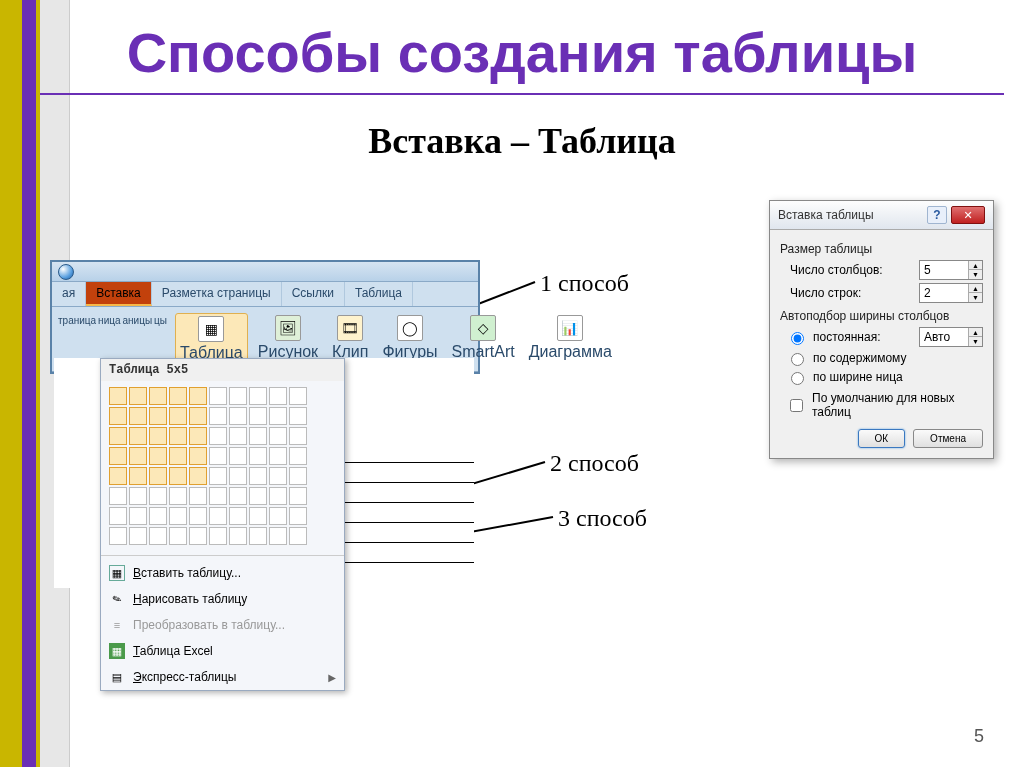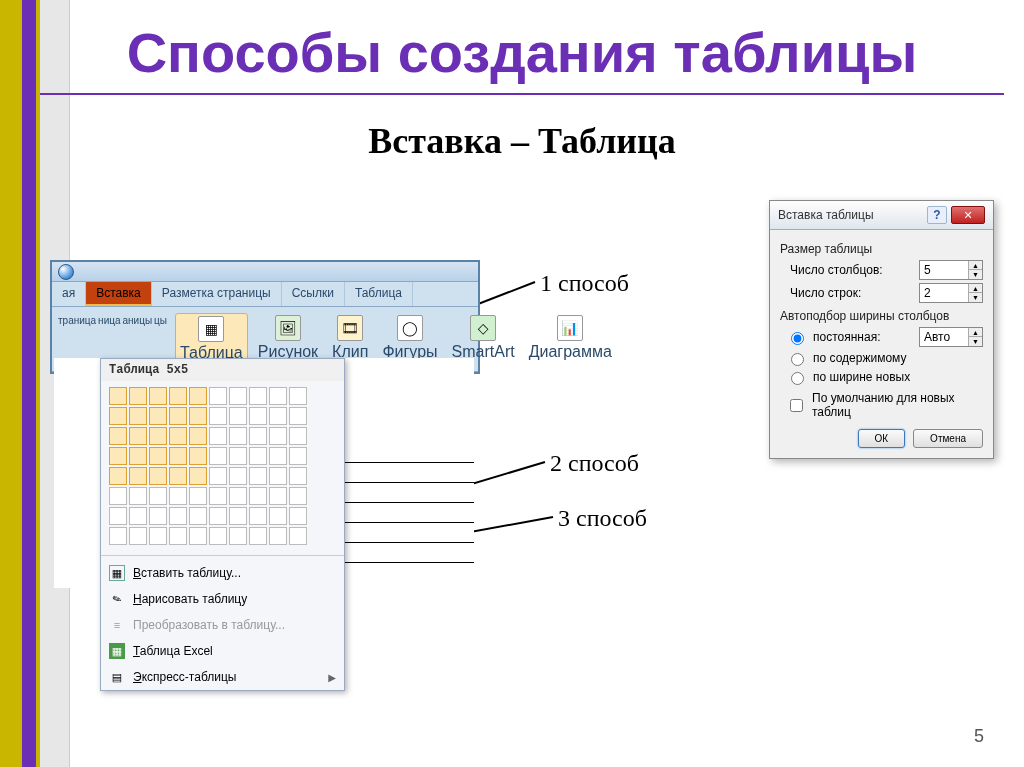--- a/index.html
+++ b/index.html
@@ -508,21 +508,21 @@
             <span>▼</span>
           </div>
       </div>
     </div>
     <div class="radio-row">
       <input type="radio" name="af" style="">
       <span>по содержимому</span>
     </div>
     <div class="radio-row">
       <input type="radio" name="af" style="">
-      <span>по ширине новых</span>
+      <span>по ширине ница</span>
     </div>
     <div class="check-row" style="margin-top:6px;">
       <input type="checkbox" style="">
       <span>По умолчанию для новых таблиц</span>
     </div>
     <div class="dlg-btns">
       <div class="btn default">ОК</div>
       <div class="btn">Отмена</div>
     </div>
   </div>

